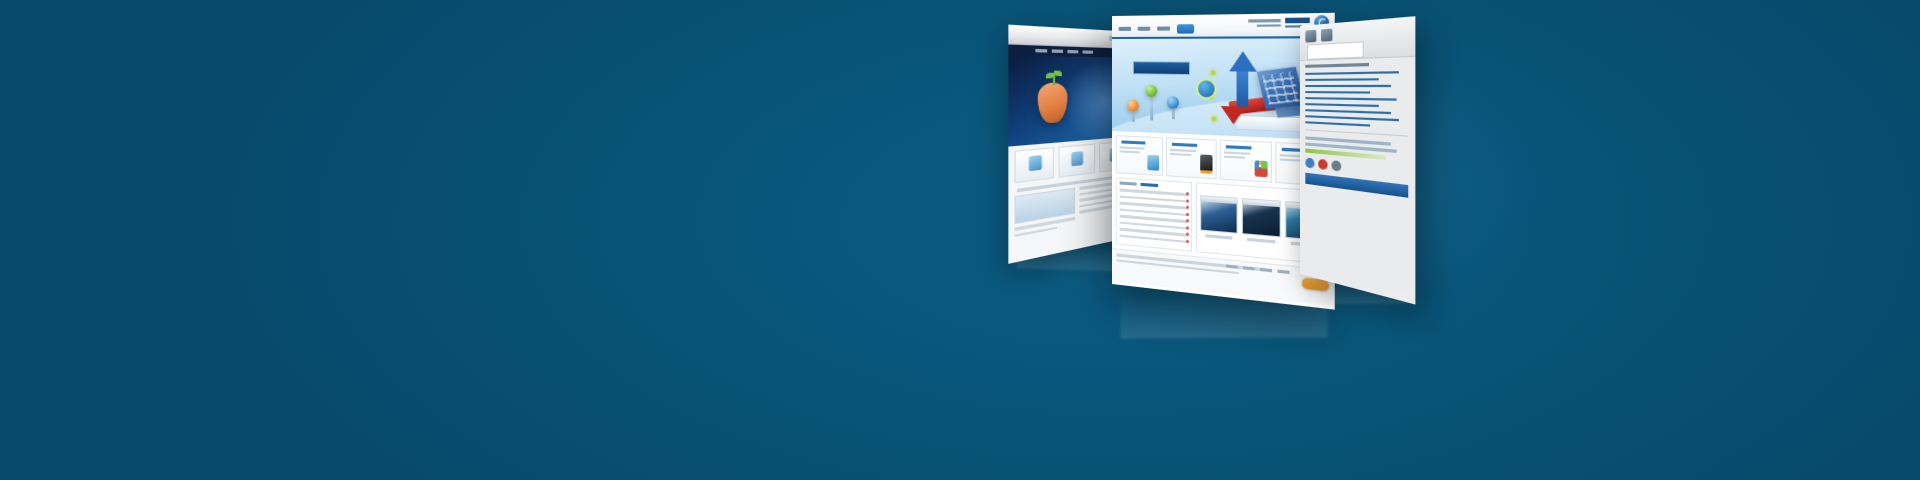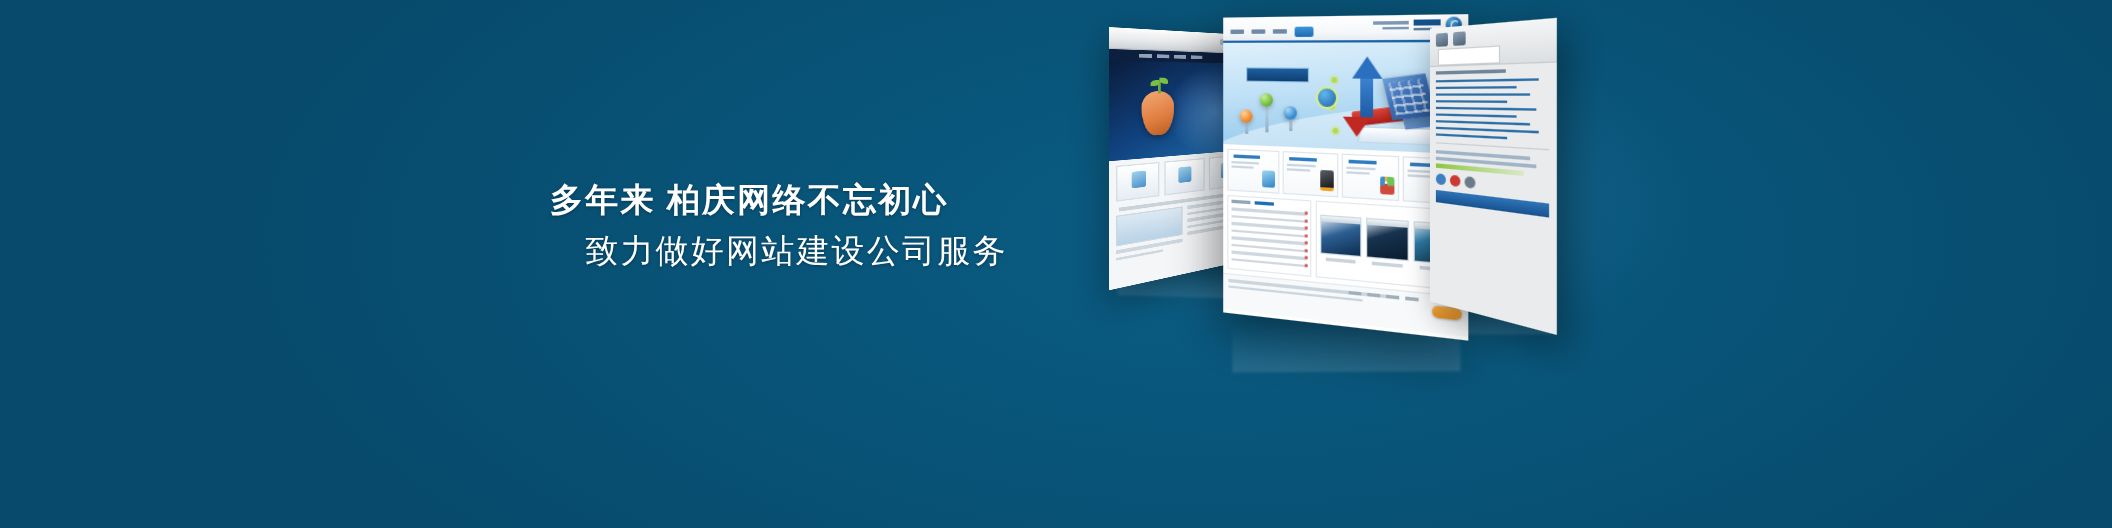--- a/index.html
+++ b/index.html
@@ -586,24 +586,20 @@
     z-index: 1;
   }
 </style>
 </head>
 <body>
 
 <div class="banner">
 
   <div class="glow"></div>
 
-  <div class="headline">
-    <div class="headline-line headline-line-1">多年来 柏庆网络不忘初心</div>
-    <div class="headline-line headline-line-2">致力做好网站建设公司服务</div>
-  </div>
 
   <div class="screens">
 
     <div class="screen screen-left">
       <div class="sl-topbar"></div>
       <div class="sl-nav">
         <i></i>
         <i></i>
         <i></i>
         <i></i>

